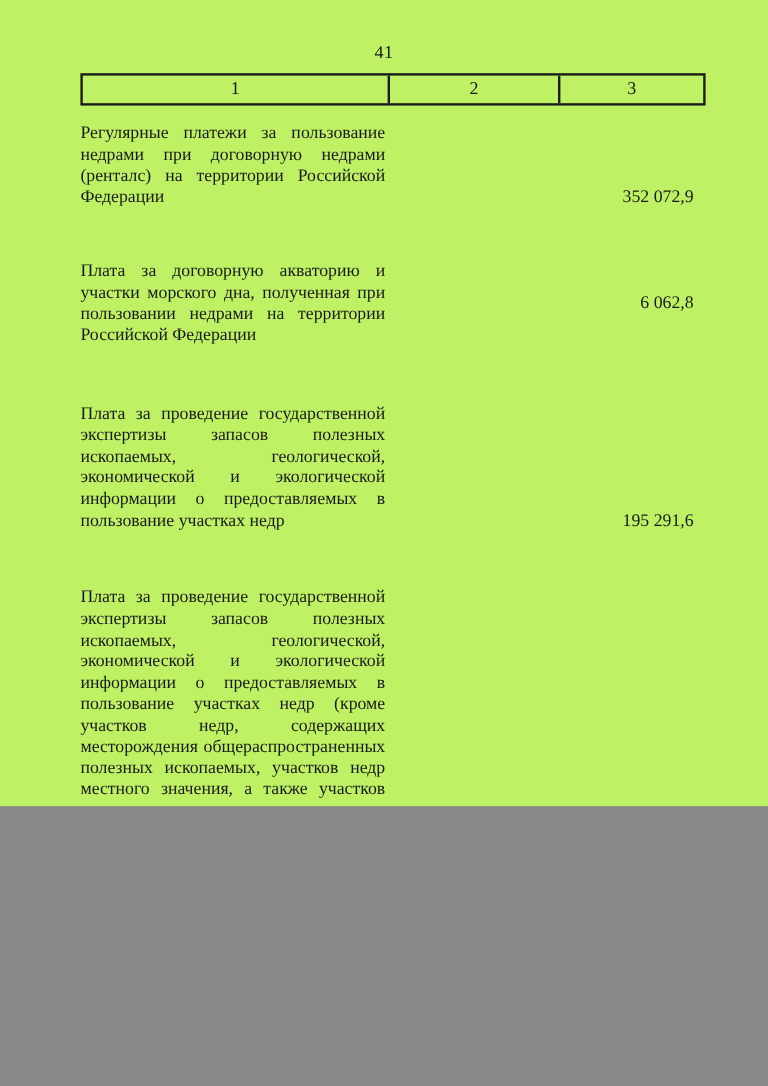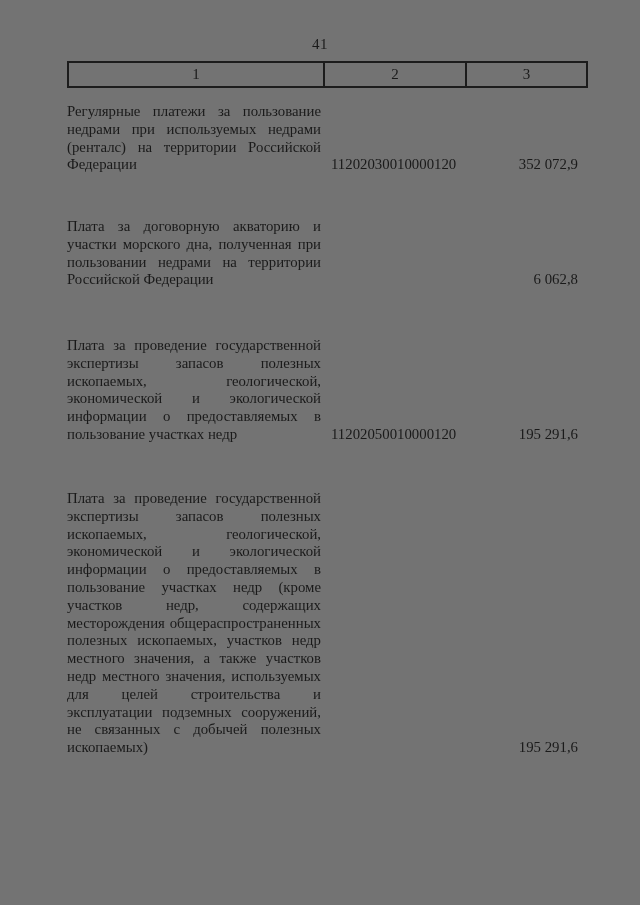--- a/index.html
+++ b/index.html
@@ -1,21 +1,21 @@
 <!DOCTYPE html>
 <html><head>
 <meta charset="utf-8">
 <style>
   html, body { margin: 0; padding: 0; background: #888; }
   .sheet {
     position: relative;
     width: 640px;
-    height: 905px;
+    height: 672px;
     margin: 0 auto;
-    background: #737373;
+    background: #bef264;
     font-family: "Liberation Serif", "DejaVu Serif", serif;
     color: #1a1a1a;
     overflow: hidden;
   }
   .page-number {
     position: absolute;
     top: 36px;
     left: 0;
     width: 100%;
     text-align: center;
@@ -48,21 +48,21 @@
     position: absolute;
     left: 67px;
     width: 521px;
     display: flex;
     align-items: flex-end;
     box-sizing: border-box;
     font-size: 14.8px;
     line-height: 17.8px;
   }
   .trow-1 { top: 103px; }
-  .trow-2 { top: 218px; }
+  .trow-2 { top: 218px; align-items: center; }
   .trow-3 { top: 337px; }
   .trow-4 { top: 490px; }
   .c-desc {
     width: 254px;
     box-sizing: border-box;
     text-align: justify;
   }
   .c-code {
     width: 146px;
     box-sizing: border-box;
@@ -84,33 +84,31 @@
 
   <div class="page-number">41</div>
 
   <div class="thead">
     <div class="th th-1">1</div>
     <div class="th th-2">2</div>
     <div class="th th-3">3</div>
   </div>
 
   <div class="trow trow-1">
-    <div class="c-desc">Регулярные платежи за пользование недрами при используемых недрами (ренталс) на территории Российской Федерации</div>
-    <div class="c-code">11202030010000120</div>
+    <div class="c-desc">Регулярные платежи за пользование недрами при договорную недрами (ренталс) на территории Российской Федерации</div>
     <div class="c-amt">352&nbsp;072,9</div>
   </div>
 
   <div class="trow trow-2">
     <div class="c-desc">Плата за договорную акваторию и участки морского дна, полученная при пользовании недрами на территории Российской Федерации</div>
     <div class="c-amt">6&nbsp;062,8</div>
   </div>
 
   <div class="trow trow-3">
     <div class="c-desc">Плата за проведение государственной экспертизы запасов полезных ископаемых, геологической, экономической и экологической информации о предоставляемых в пользование участках недр</div>
-    <div class="c-code">11202050010000120</div>
     <div class="c-amt">195&nbsp;291,6</div>
   </div>
 
   <div class="trow trow-4">
     <div class="c-desc">Плата за проведение государственной экспертизы запасов полезных ископаемых, геологической, экономической и экологической информации о предоставляемых в пользование участках недр (кроме участков недр, содержащих месторождения общераспространенных полезных ископаемых, участков недр местного значения, а также участков недр местного значения, используемых для целей строительства и эксплуатации подземных сооружений, не связанных с добычей полезных ископаемых)</div>
     <div class="c-amt">195&nbsp;291,6</div>
   </div>
 
 </div>
 

